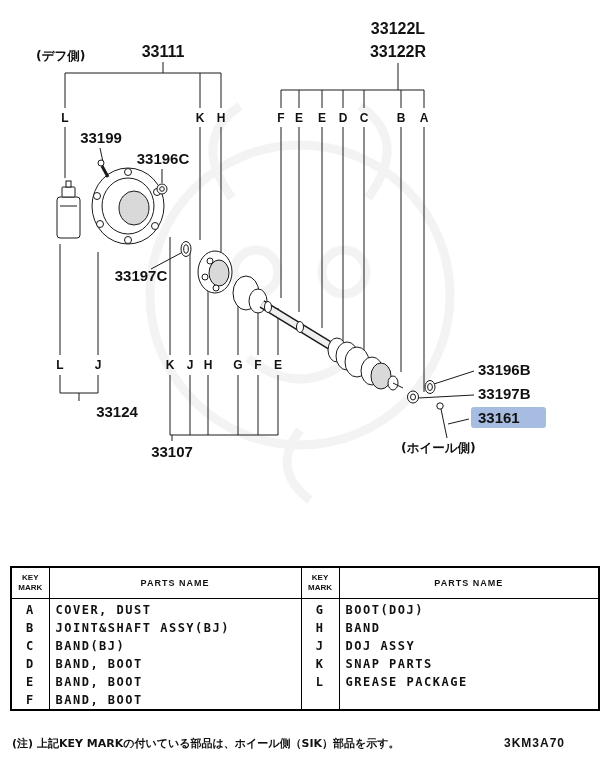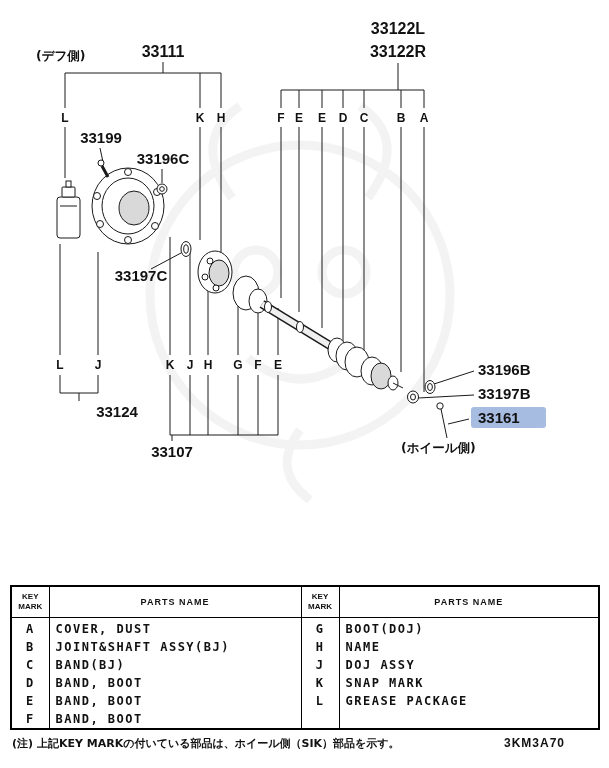--- a/index.html
+++ b/index.html
@@ -9,21 +9,21 @@
   svg text{fill:#111;}
   .pn{font:bold 15px "Liberation Sans",sans-serif;}
   .pn-lg{font:bold 16px "Liberation Sans",sans-serif;}
   .letter{font:bold 12px "Liberation Sans",sans-serif;text-anchor:middle;}
   .jp{font:bold 12.5px "DejaVu Sans",sans-serif;}
   .lines{stroke:#1a1a1a;stroke-width:1;fill:none;}
   .part{stroke:#1a1a1a;stroke-width:1;fill:#fff;}
   .part .shade{fill:#d9d9d9;}
   .wm{opacity:0.07;stroke:#666;fill:none;stroke-width:9;}
 
-  table.parts-table{position:absolute;left:10px;top:585px;width:588px;
+  table.parts-table{position:absolute;left:10px;top:566px;width:588px;
         border-collapse:collapse;border:2px solid #000;table-layout:fixed;}
   .parts-table th,.parts-table td{border-left:1px solid #000;border-right:1px solid #000;
         overflow:hidden;white-space:nowrap;}
   .parts-table thead th{border-bottom:1px solid #000;text-align:center;
         font:bold 9px "Liberation Sans",sans-serif;letter-spacing:1px;padding:3px 2px;height:24px;}
   .parts-table thead th.h-mark{font-size:8px;letter-spacing:0;line-height:10px;}
   .parts-table td{font:bold 12px "DejaVu Sans Mono",monospace;letter-spacing:1.5px;
         height:18px;padding:0 6px;}
   .parts-table td.mark{text-align:center;padding:0;}
   .parts-table tbody tr:first-child td{padding-top:2px;}
@@ -215,33 +215,33 @@
       <tr>
         <td class="mark">A</td>
         <td>COVER, DUST</td>
         <td class="mark">G</td>
         <td>BOOT(DOJ)</td>
       </tr>
       <tr>
         <td class="mark">B</td>
         <td>JOINT&amp;SHAFT ASSY(BJ)</td>
         <td class="mark">H</td>
-        <td>NAME</td>
+        <td>BAND</td>
       </tr>
       <tr>
         <td class="mark">C</td>
         <td>BAND(BJ)</td>
         <td class="mark">J</td>
         <td>DOJ ASSY</td>
       </tr>
       <tr>
         <td class="mark">D</td>
         <td>BAND, BOOT</td>
         <td class="mark">K</td>
-        <td>SNAP MARK</td>
+        <td>SNAP PARTS</td>
       </tr>
       <tr>
         <td class="mark">E</td>
         <td>BAND, BOOT</td>
         <td class="mark">L</td>
         <td>GREASE PACKAGE</td>
       </tr>
       <tr>
         <td class="mark">F</td>
         <td>BAND, BOOT</td>

